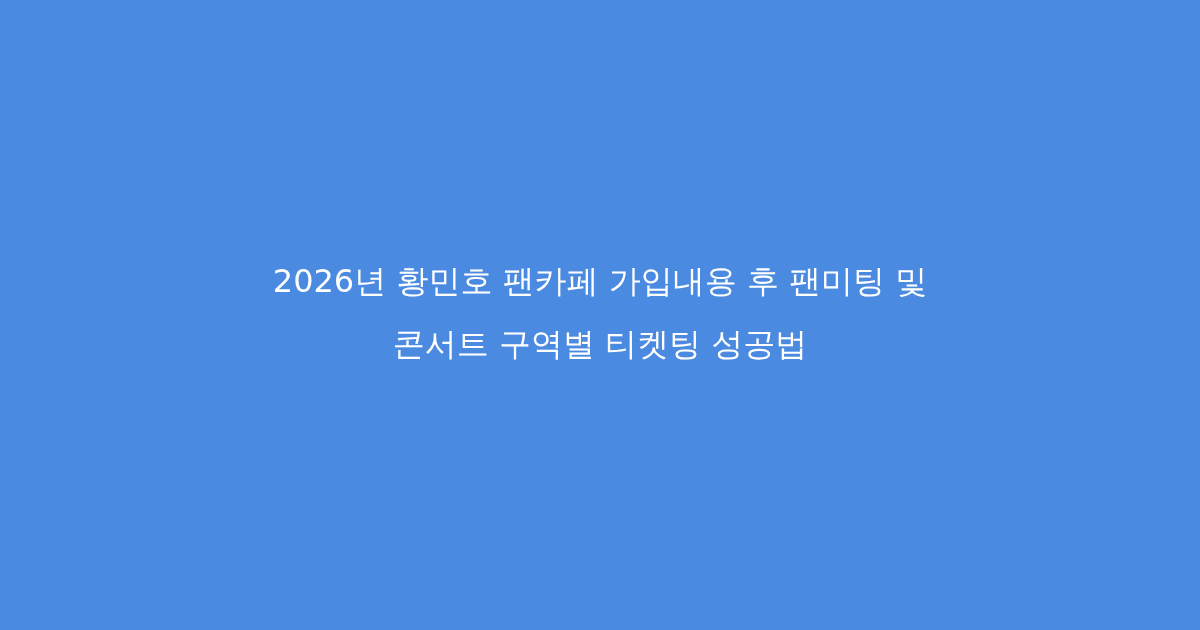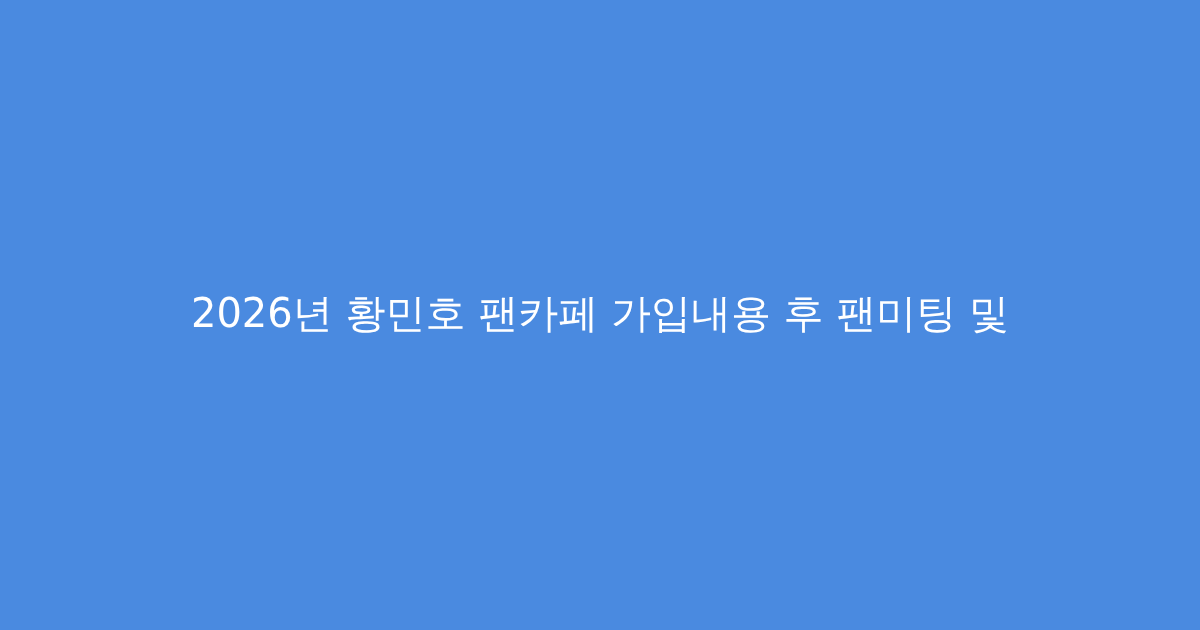--- a/index.html
+++ b/index.html
@@ -31,32 +31,33 @@
     box-sizing: border-box;
     text-align: center;
     
     transform: translateY(-2px);
   }
 
   .title-line {
     display: block;
     color: #ffffff;
     font-family: "DejaVu Sans", "Liberation Sans", sans-serif;
-    font-size: 40px;
+    font-size: 32px;
     font-weight: 400;
     line-height: 63px;
     letter-spacing: 0px;
     white-space: nowrap;
   }
 </style>
 </head>
 <body>
 
 <div class="canvas">
 
   <div class="title-block">
 
     <span class="title-line">2026년 황민호 팬카페 가입내용 후 팬미팅 및</span>
 
+    <span class="title-line">콘서트 구역별 티켓팅 성공법</span>
 
   </div>
 
 </div>
 
 </body></html>

